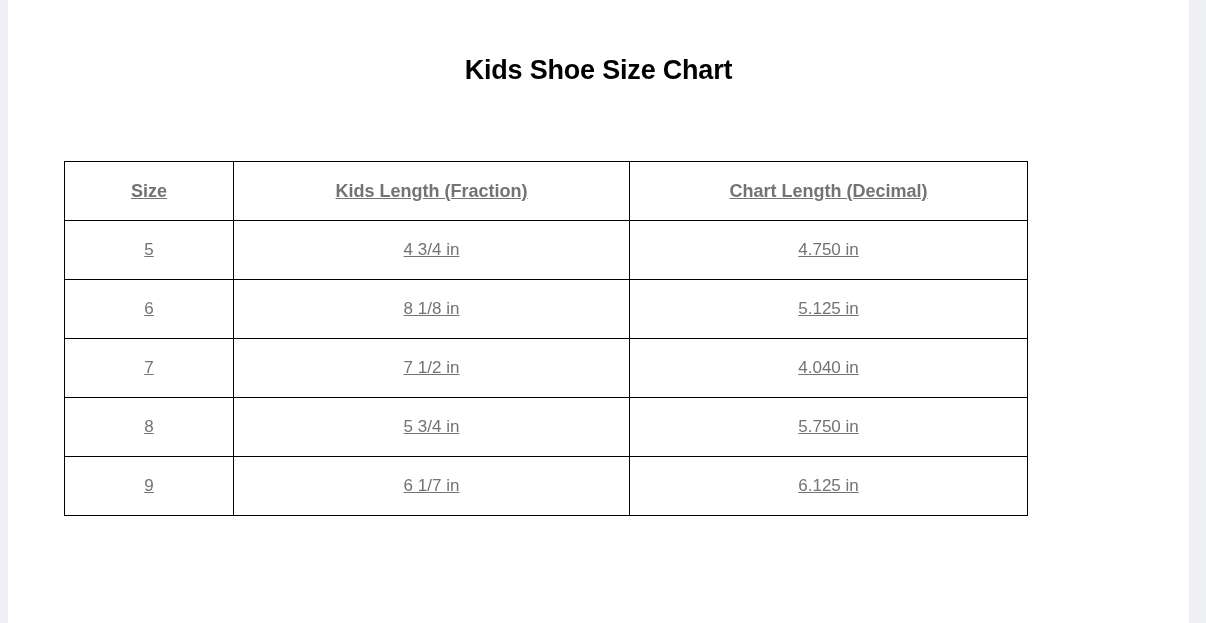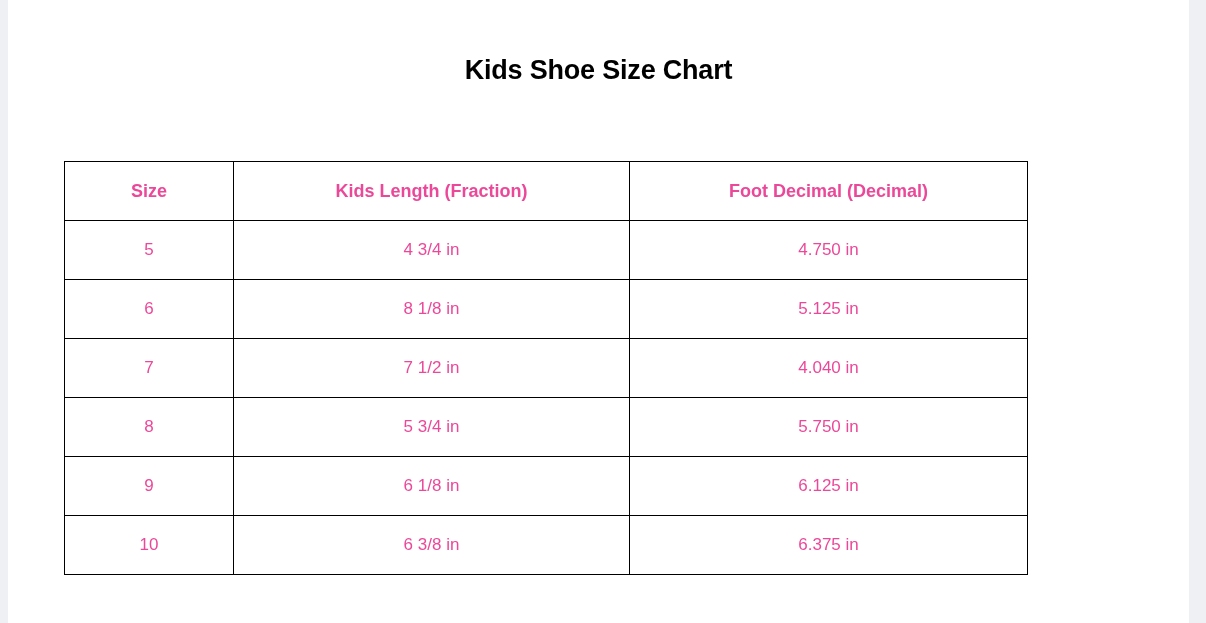--- a/index.html
+++ b/index.html
@@ -59,21 +59,22 @@
   }
   table.size-table col.c1 { width: 169px; }
   table.size-table col.c2 { width: 396px; }
   table.size-table col.c3 { width: 398px; }
   table.size-table th,
   table.size-table td {
     border: 1px solid #000000;
     height: 56px;
     text-align: center;
     vertical-align: middle;
-    color: #ec4899;
+    color: #737373;
+    text-decoration: underline;
   }
   table.size-table th {
     font-size: 18px;
     font-weight: bold;
   }
   table.size-table td {
     font-size: 17px;
     font-weight: normal;
   }
 </style>
@@ -89,21 +90,21 @@
   <table class="size-table">
     <colgroup>
       <col class="c1">
       <col class="c2">
       <col class="c3">
     </colgroup>
     <thead>
       <tr>
         <th>Size</th>
         <th>Kids Length (Fraction)</th>
-        <th>Foot Decimal (Decimal)</th>
+        <th>Chart Length (Decimal)</th>
       </tr>
     </thead>
     <tbody>
       <tr>
         <td>5</td>
         <td>4 3/4 in</td>
         <td>4.750 in</td>
       </tr>
       <tr>
         <td>6</td>
@@ -115,26 +116,21 @@
         <td>7 1/2 in</td>
         <td>4.040 in</td>
       </tr>
       <tr>
         <td>8</td>
         <td>5 3/4 in</td>
         <td>5.750 in</td>
       </tr>
       <tr>
         <td>9</td>
-        <td>6 1/8 in</td>
+        <td>6 1/7 in</td>
         <td>6.125 in</td>
-      </tr>
-      <tr>
-        <td>10</td>
-        <td>6 3/8 in</td>
-        <td>6.375 in</td>
       </tr>
     </tbody>
   </table>
 
 </div>
 
 <div class="right-gutter"></div>
 
 </body></html>

